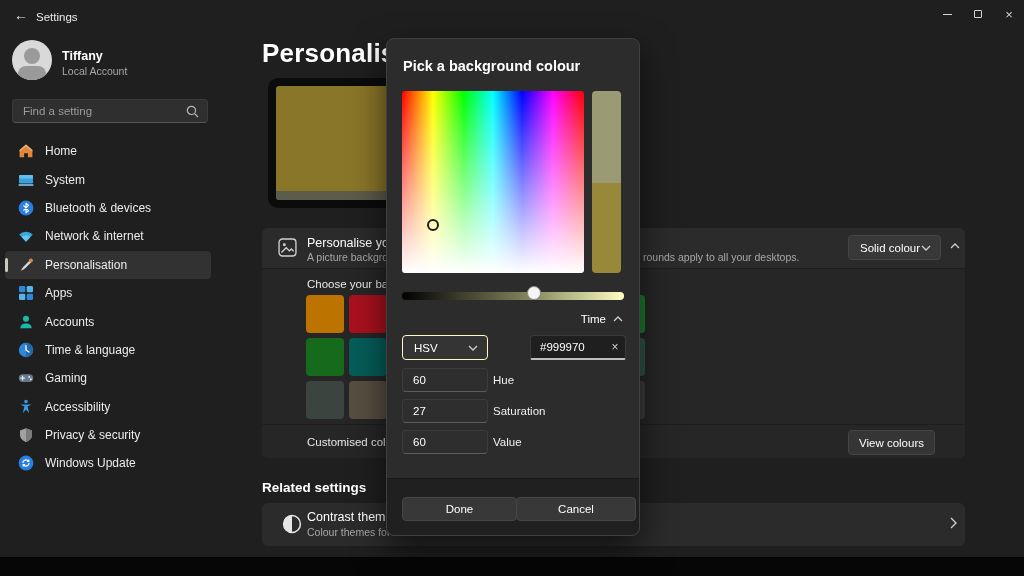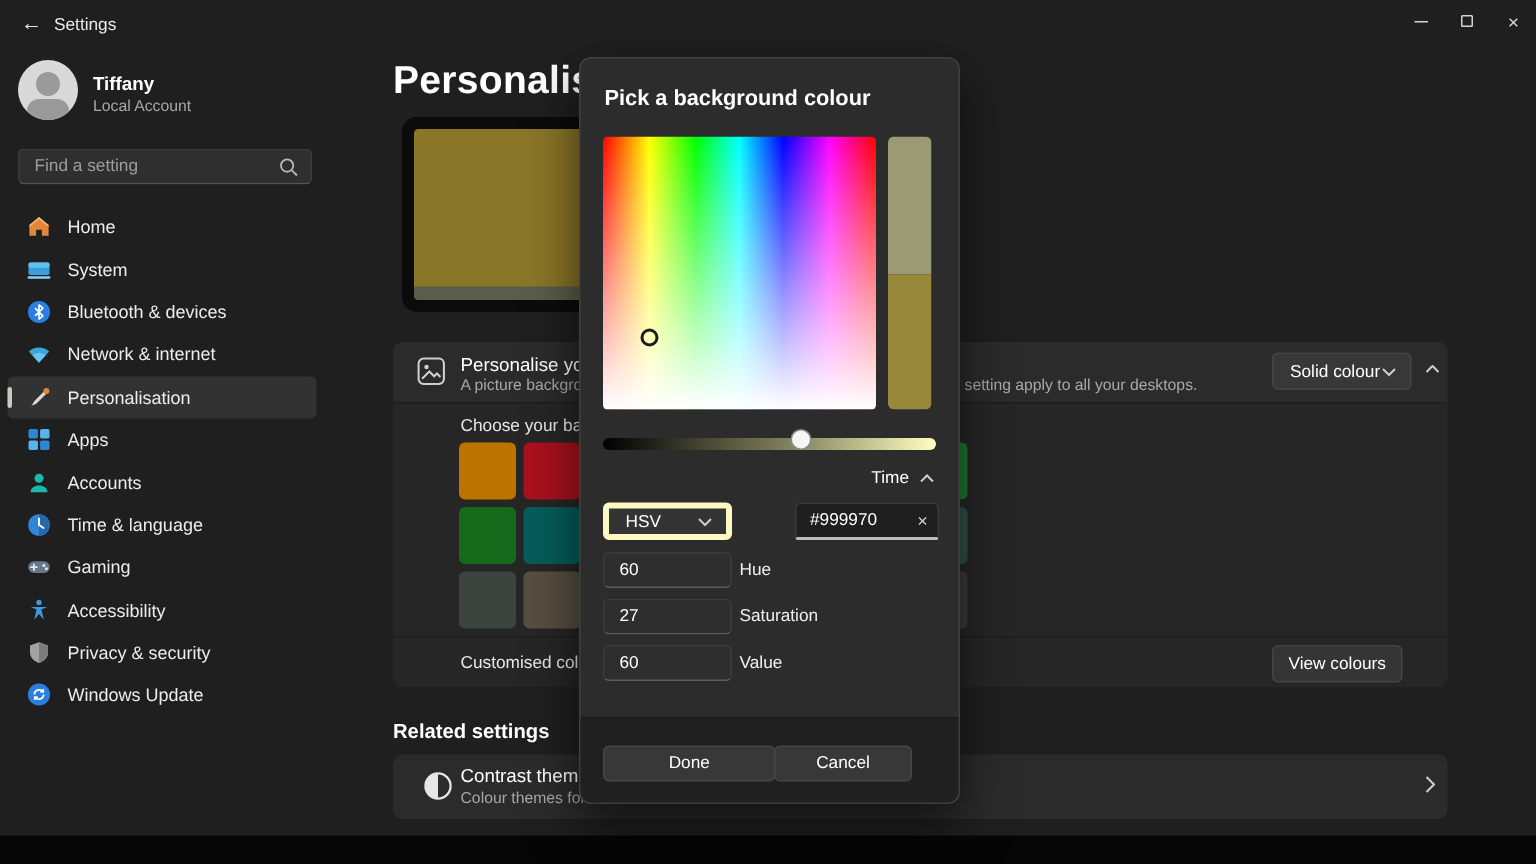--- a/index.html
+++ b/index.html
@@ -74,30 +74,30 @@
       linear-gradient(to bottom, rgba(255,255,255,0), #ffffff),
       linear-gradient(to right, #ff0000, #ffff00 17%, #00ff00 34%, #00ffff 50%, #0000ff 66%, #ff00ff 83%, #ff0000); }
   .ring { position:absolute; left:40px; top:180px; width:12px; height:12px; border:2px solid #1d1d1d; border-radius:50%; cursor:pointer; }
   .vslider { position:absolute; left:205px; top:52px; width:29px; height:182px; border-radius:4px; overflow:hidden; cursor:pointer; }
   .vslider .vs-top { height:92px; }
   .vslider .vs-bot { height:90px; }
   .htrack { position:absolute; left:15px; top:253px; width:222px; height:8px; border-radius:4px;
     background:linear-gradient(to right, #000000, #8b8b63 60%, #ffffc2 100%); cursor:pointer; }
   .hthumb { position:absolute; left:140px; top:247px; width:14px; height:14px; background:#f5f5f5; border:1px solid #8a8a8a; border-radius:50%; cursor:grab; }
   .less-row { position:absolute; right:16px; top:274px; display:flex; align-items:center; gap:7px; font-size:11.5px; cursor:pointer; }
-  .model-dd { position:absolute; left:15px; top:296px; width:86px; height:25px; background:#343434; border:4px solid #fef9c3; border-radius:4px; display:flex; align-items:center; justify-content:space-between; padding:0 9px 0 11px; font-size:11.5px; cursor:pointer; }
+  .model-dd { position:absolute; left:15px; top:296px; width:86px; height:25px; background:#343434; border:1px solid #fef9c3; border-radius:4px; display:flex; align-items:center; justify-content:space-between; padding:0 9px 0 11px; font-size:11.5px; cursor:pointer; }
   .hexwrap { position:absolute; left:143px; top:296px; width:96px; height:25px; background:#1f1f1f; border:1px solid #3a3a3a; border-bottom:2px solid #bdbdbd; border-radius:4px 4px 2px 2px; display:flex; align-items:center; }
   .hexwrap input { flex:1; min-width:0; background:transparent; border:none; outline:none; color:#fff; font-size:11.5px; padding-left:9px; font-family:inherit; }
   .hex-clear { width:20px; color:#cfcfcf; font-size:12px; text-align:center; cursor:pointer; }
   .fld-input { position:absolute; left:15px; width:86px; height:24px; background:#2e2e2e; border:1px solid #3c3c3c; border-bottom-color:#5d5d5d; border-radius:4px; color:#fff; font-size:11.5px; padding-left:10px; outline:none; font-family:inherit; }
   .fld-lbl { position:absolute; left:106px; font-size:11.5px; color:#f0f0f0; }
   .dlg-footer { position:absolute; left:0; right:0; bottom:0; height:57px; background:#202020; border-top:1px solid #191919; border-radius:0 0 8px 8px; }
   .dlg-btn { position:absolute; top:18px; height:24px; background:#383838; border:1px solid #464646; border-radius:4px; font-size:11.5px; color:#fff; display:flex; align-items:center; justify-content:center; cursor:pointer; }
   .btn-done { left:15px; width:115px; }
-  .btn-cancel { left:129px; width:92px; }
+  .btn-cancel { left:129px; width:120px; }
 </style>
 </head>
 <body>
 
 <div class="abs back-btn">←</div>
 <div class="abs tb-title txt">Settings</div>
 <div class="abs win-btn" style="left:933px">
     <span class="min-glyph"></span>
   </div>
 <div class="abs win-btn" style="left:964px">
@@ -226,21 +226,21 @@
 
 <div class="abs card card1">
   <div class="card1-head">
     <svg class="pic-ico" viewBox="0 0 18 18">
       <rect x="1" y="1" width="16" height="16" rx="3.2" fill="none" stroke="#cfcfcf" stroke-width="1.3"></rect>
       <circle cx="6" cy="6.3" r="1.4" fill="#cfcfcf"></circle>
       <path d="M3.2 13.8 L7.8 9.2 L10.8 12.2 L12.6 10.4 L14.8 12.6" fill="none" stroke="#cfcfcf" stroke-width="1.3"></path>
     </svg>
     <div class="row-title txt">Personalise your b</div>
     <div class="row-sub txt sec">A picture backgroun</div>
-    <div class="row-sub-right txt sec">setting apply to all your desktops.</div>
+    <div class="row-sub-right txt sec">rounds apply to all your desktops.</div>
     <div class="mode-dd">
       <span class="txt">Solid colour</span>
       <svg width="10" height="6" viewBox="0 0 10 6">
           <path d="M1 1 L5 5 L9 1" stroke="#cfcfcf" stroke-width="1.3" fill="none"></path>
         </svg>
     </div>
     <svg class="head-chev" width="10" height="6" viewBox="0 0 10 6">
         <path d="M1 5 L5 1 L9 5" stroke="#cfcfcf" stroke-width="1.3" fill="none"></path>
       </svg>
   </div>

